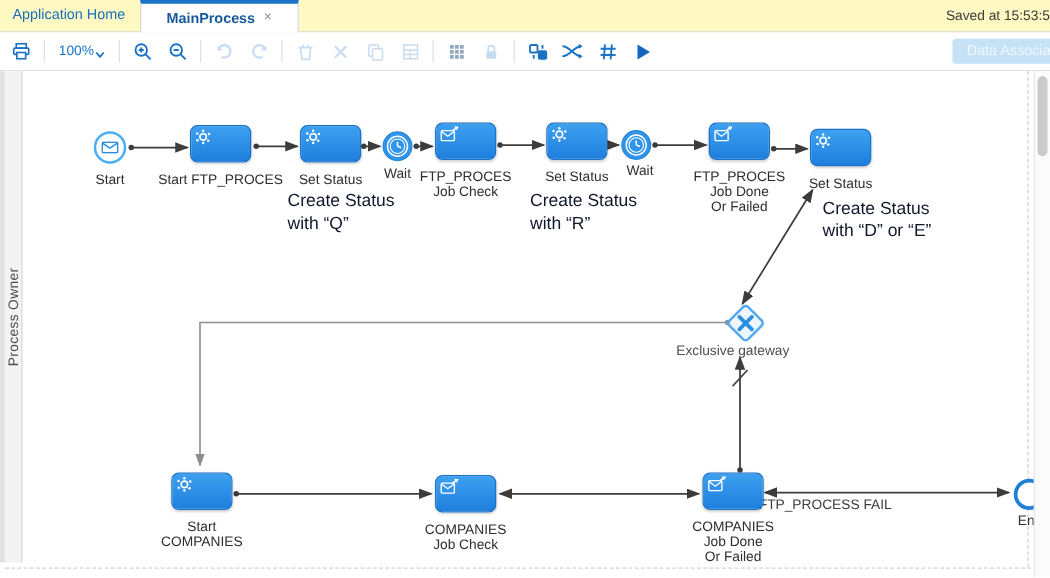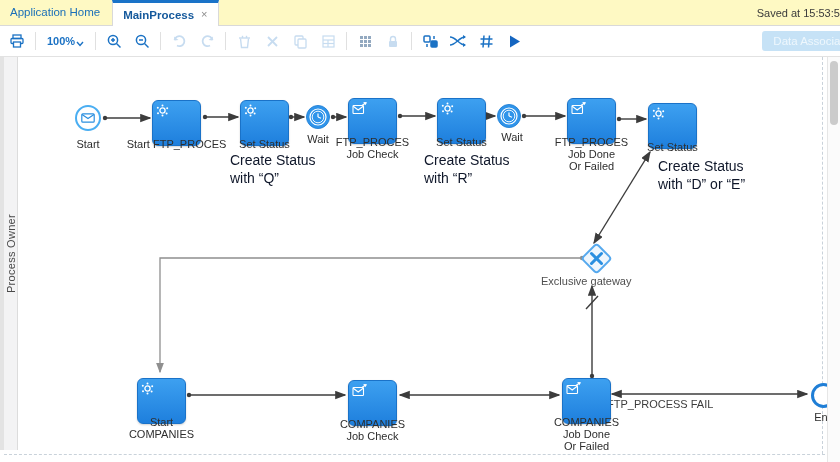--- a/index.html
+++ b/index.html
@@ -5,33 +5,33 @@
   * { margin:0; padding:0; box-sizing:border-box; }
   html,body { width:840px; height:462px; overflow:hidden; background:#fff;
     font-family:"Liberation Sans", sans-serif; }
 
   
   .topbar { position:relative; height:26px; background:#fef9c3;
     border-bottom:1px solid #d9d9d9; display:flex; align-items:flex-end; }
   .tab-home { font-size:11.5px; color:#1a6fb8; padding:0 12px 7px 10px; cursor:pointer; }
   .tab-active { background:#fff; border:1px solid #d9d9d9; border-bottom:none;
     border-top:3px solid #1a73c8; height:26px; margin-bottom:-1px;
-    display:flex; align-items:center; gap:7px; padding:0 10px; }
+    display:flex; align-items:center; gap:7px; padding:0 20px; }
   .tab-active .t-label { font-size:11.5px; font-weight:bold; color:#15599c; }
   .tab-active .t-close { font-size:11px; color:#8a8a8a; cursor:pointer; line-height:1; }
   .saved { position:absolute; right:-6px; top:7px; font-size:11px; color:#3b3b3b; white-space:nowrap; }
 
   
   .toolbar { position:relative; height:31px; background:#fff; border-bottom:1px solid #e2e2e2;
     display:flex; align-items:center; padding-left:8px; overflow:hidden; }
   .tb-group { display:flex; align-items:center; gap:10px; }
   .tb-sep { width:1px; height:18px; background:#e0e0e0; margin:0 9px; }
   .tb-ic { display:flex; align-items:center; justify-content:center; width:18px; height:18px; cursor:pointer; }
   .tb-ic.dis { cursor:default; }
-  .zoom-select { display:flex; align-items:flex-end; gap:1px; font-size:11px; font-weight:bold;
+  .zoom-select { display:flex; align-items:flex-end; gap:1px; font-size:11px; font-weight:normal;
     color:#1b72c4; cursor:pointer; margin:0 2px; }
   .tb-right { margin-left:auto; display:flex; align-items:center; gap:8px; }
   .btn { font-size:11.5px; padding:4px 11px; border-radius:3px; border:none; cursor:pointer; white-space:nowrap; }
   .btn-primary { background:#54a5dd; color:#fff; }
   .btn-disabled { background:#c6e2f6; color:#eef7fd; margin-right:-30px; cursor:default; }
 
   
   .canvas { position:relative; width:840px; height:405px; background:#fff; }
   .lane-edge { position:absolute; left:0; top:0; width:4px; height:393px; background:#e3e3e3; }
   .lane-strip { position:absolute; left:4px; top:0; width:14px; height:393px; background:#f3f3f4;
@@ -40,21 +40,21 @@
     white-space:nowrap; letter-spacing:.3px; }
   .lane-bottom { position:absolute; left:4px; right:0; top:397px; border-top:1px dashed #c9d2da; }
   .lane-right { position:absolute; left:822px; top:0; height:397px; border-left:1px dashed #c9d2da; }
   .vscroll { position:absolute; right:0; top:0; width:13px; height:100%; background:#fbfbfb;
     border-left:1px solid #e6e6e6; }
   .vscroll .thumb { position:absolute; left:2px; right:2px; top:4px; height:64px;
     background:#cbcbcb; border-radius:6px; }
 
   .wires { position:absolute; left:0; top:0; pointer-events:none; }
 
-  .task { position:absolute; width:49px; height:46px; border-radius:6px;
+  .task { position:absolute; width:49px; height:30px; border-radius:6px;
     background:linear-gradient(180deg,#3da0f0,#1e7fdd); border:1px solid #1a72c8;
     box-shadow:0 1px 2px rgba(0,0,0,.18); cursor:pointer; }
   .task .t-icon { position:absolute; top:2px; left:3px; }
   .node-label { position:absolute; top:37px; left:50%; transform:translateX(-50%); width:130px;
     text-align:center; font-size:11px; line-height:12px; color:#2e2e2e; white-space:pre-line; }
 
   .event { position:absolute; border-radius:50%; background:#fff; cursor:pointer;
     display:flex; align-items:center; justify-content:center; }
   .ev-start { width:26px; height:26px; border:2.5px solid #4aaef2; }
   .ev-end   { width:25px; height:25px; border:3.5px solid #1f7ed6; }

